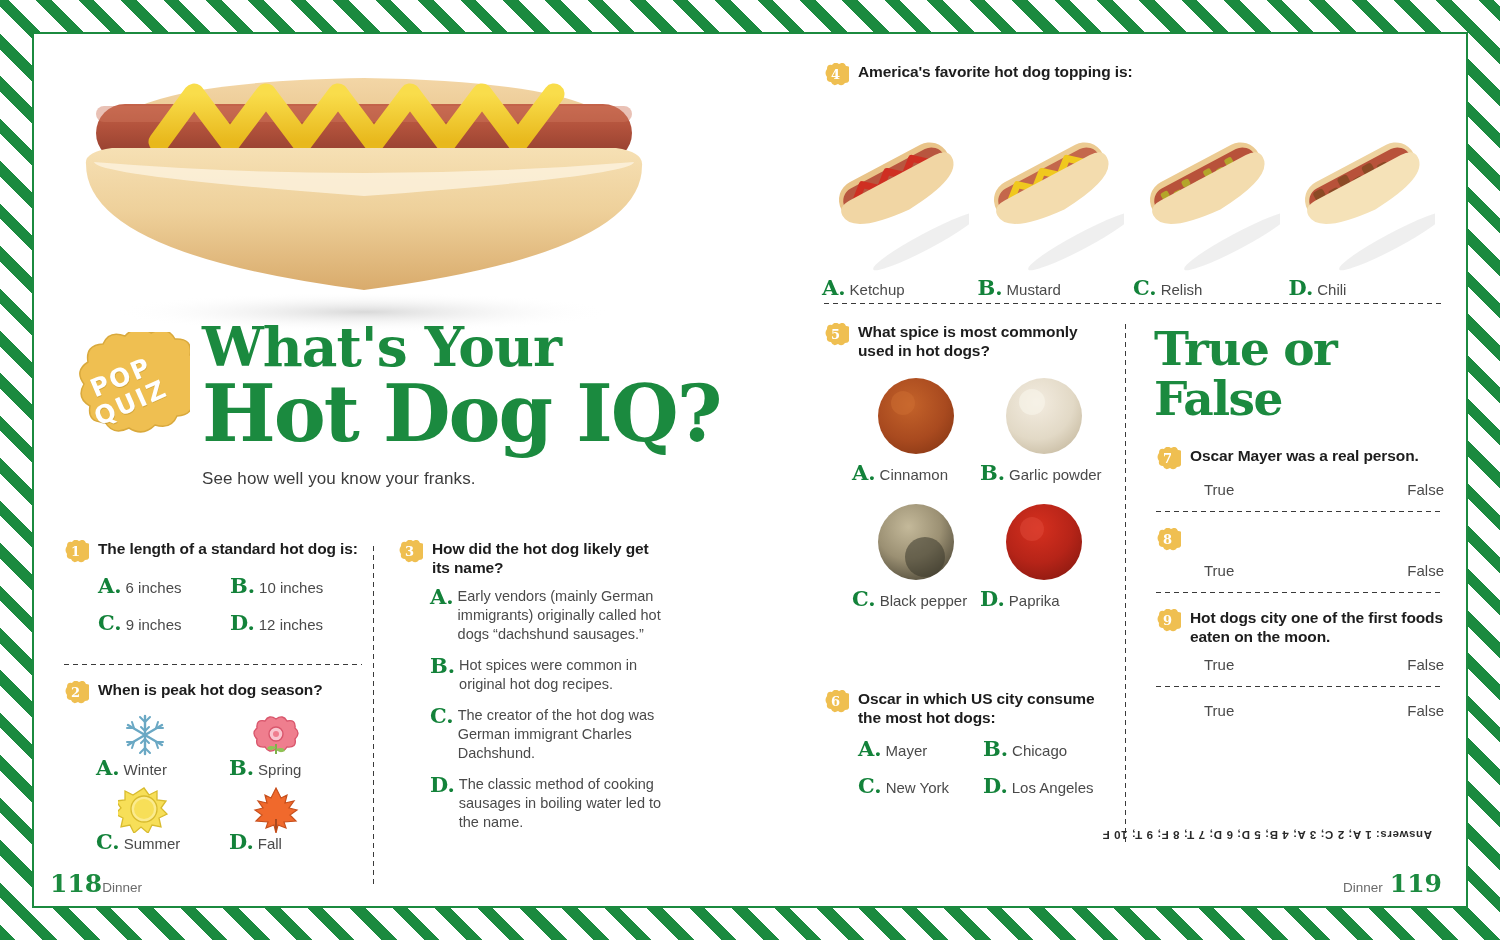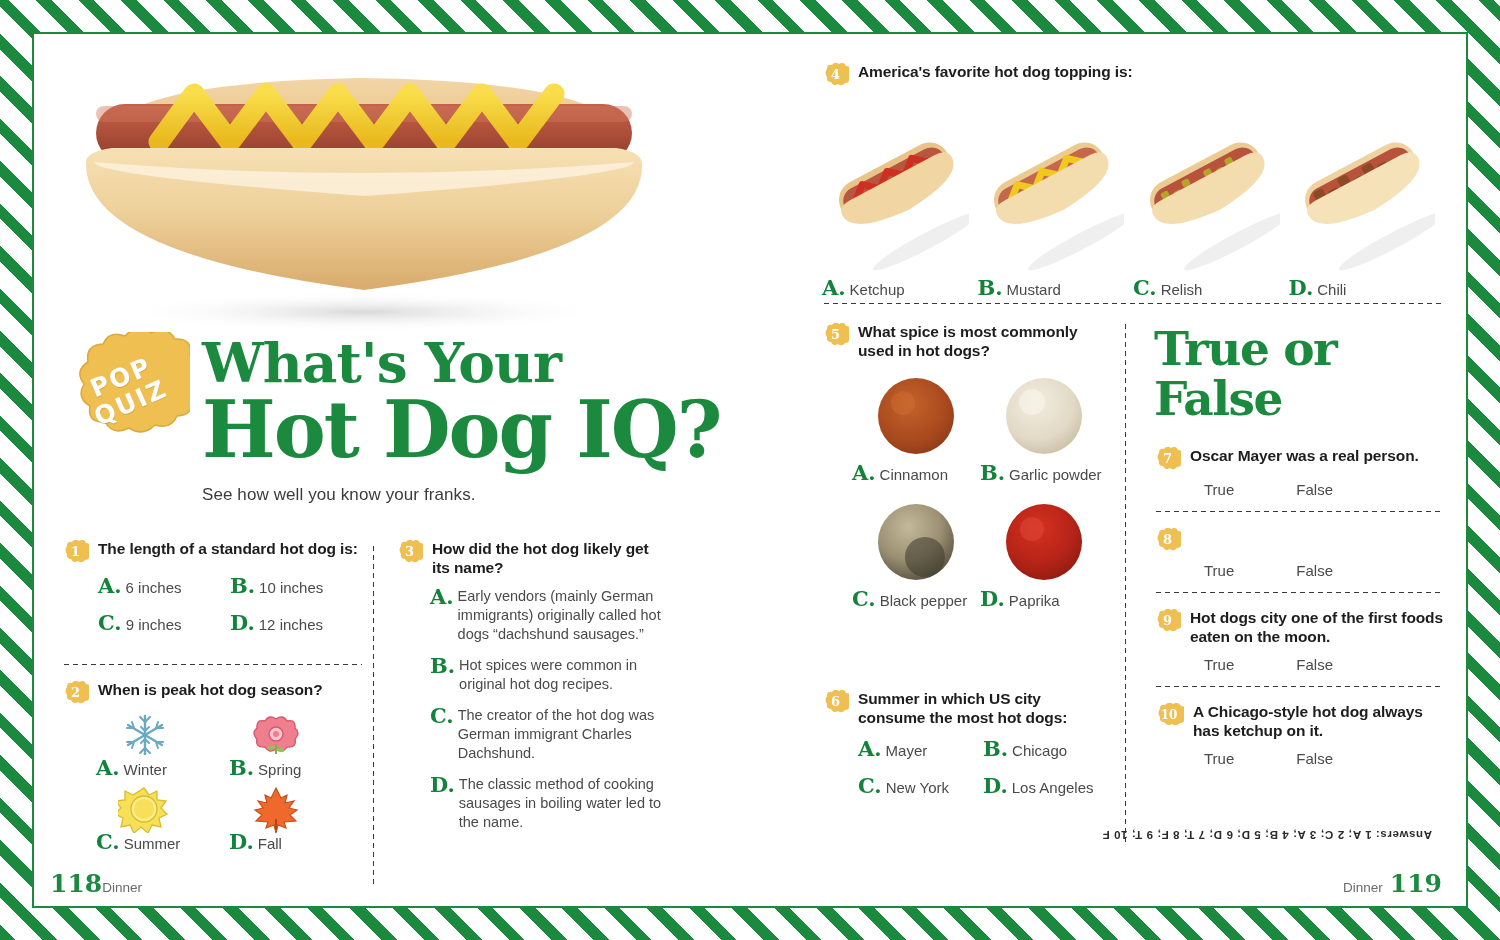--- a/index.html
+++ b/index.html
@@ -45,21 +45,21 @@
     display:flex; flex-direction:column; align-items:center; justify-content:center;
     transform: rotate(-20deg);
     color:#fff; font-weight:bold; letter-spacing:2px;
     font-family:"DejaVu Sans", sans-serif;
     text-shadow: 0 1px 0 rgba(160,120,20,.35);
   }
   #pop-quiz-badge .pq-l1 { font-size:25px; line-height:26px; transform:rotate(-3deg); }
   #pop-quiz-badge .pq-l2 { font-size:25px; line-height:28px; transform:rotate(-4deg); }
 
   
-  #title-block { position:absolute; left:168px; top:300px; width:520px; }
+  #title-block { position:absolute; left:168px; top:284px; width:520px; }
   .title-l1 {
     font-family:"DejaVu Serif", serif;
     color:#1b8a3f; font-weight:bold; font-size:55px; line-height:58px;
     letter-spacing:-1px;
   }
   .title-l2 {
     font-family:"DejaVu Serif", serif;
     color:#1b8a3f; font-weight:bold; font-size:78px; line-height:84px;
     letter-spacing:-2px; margin-top:-4px;
   }
@@ -150,21 +150,21 @@
   
   #tf-col { position:absolute; left:360px; top:290px; width:290px; }
   .tf-title {
     font-family:"DejaVu Serif", serif;
     color:#1b8a3f; font-weight:bold; font-size:47px; line-height:50px;
     letter-spacing:-1.5px; margin-bottom:22px;
   }
   .tf-q { margin-bottom:2px; }
   .tf-choices {
     display:flex; margin-left:50px; margin-top:10px; gap:62px;
-    font-size:15px; color:#4a4a4a;
+    font-size:15px; color:#4a4a4a;justify-content:space-between;
   }
 
   
   #answers {
     position:absolute; left:268px; top:795px; width:370px;
     transform: rotate(180deg);
     font-size:11.5px; color:#2a2a2a; letter-spacing:.6px;
     text-align:left; font-weight:bold;
   }
 
@@ -599,21 +599,21 @@
       </div>
 
       <div id="q6-block">
         <div class="qhead">
           <span class="numbadge">
             <svg viewBox="0 0 27 24" xmlns="http://www.w3.org/2000/svg">
               <path d="M5 6 q0-5 5-4 q3-4 7-1 q5-3 7 2 q5 0 4 5 q3 4-1 7 q1 5-4 5 q-3 4-7 1 q-5 3-7-2 q-5 0-4-5 q-3-4 0-8 Z" fill="#efbf51"></path>
             </svg>
             <span>6</span>
           </span>
-          <span class="qtext">Summer in which US city consume the most hot dogs:</span>
+          <span class="qtext">Oscar in which US city consume the most hot dogs:</span>
         </div>
         <div class="opts-2col">
           <div class="opt">
             <span class="opt-letter">A.</span>
             <span class="opt-label">Mayer</span>
           </div>
           <div class="opt">
             <span class="opt-letter">B.</span>
             <span class="opt-label">Chicago</span>
           </div>
@@ -678,29 +678,20 @@
           </div>
           <div class="tf-choices">
             <span>True</span>
             <span>False</span>
           </div>
         </div>
 
         <div class="hdots"></div>
 
         <div class="tf-q">
-          <div class="qhead">
-            <span class="numbadge wide">
-              <svg viewBox="0 0 30 24" xmlns="http://www.w3.org/2000/svg">
-                <path d="M6 6 q0-5 5-4 q4-4 8-1 q5-3 8 2 q5 0 4 5 q3 4-1 7 q1 5-4 5 q-4 4-8 1 q-5 3-8-2 q-5 0-4-5 q-3-4 0-8 Z" fill="#efbf51"></path>
-              </svg>
-              <span>10</span>
-            </span>
-            <span class="qtext">A Chicago-style hot dog always has ketchup on it.</span>
-          </div>
           <div class="tf-choices">
             <span>True</span>
             <span>False</span>
           </div>
         </div>
       </div>
 
       <div id="answers">Answers: 1 A; 2 C; 3 A; 4 B; 5 D; 6 D; 7 T; 8 F; 9 T; 10 F</div>
 
       <div id="footer-right">

